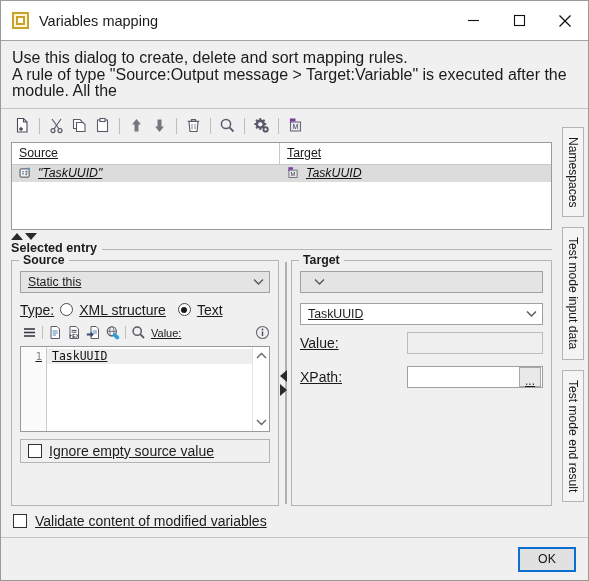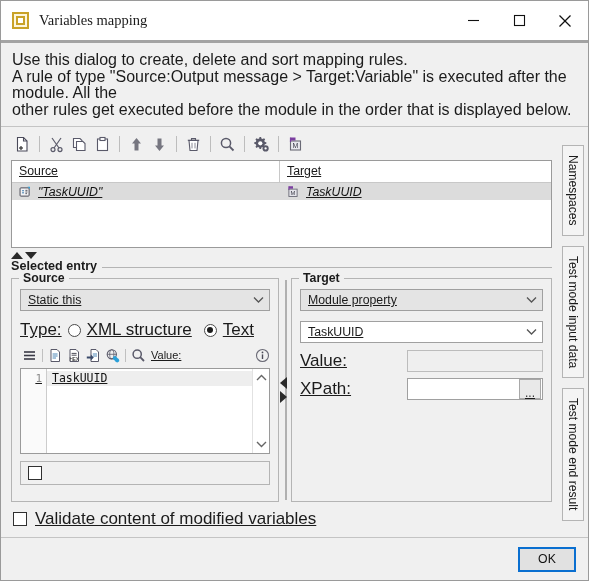--- a/index.html
+++ b/index.html
@@ -14,22 +14,21 @@
     position:relative;width:589px;height:581px;
     background:#f0f0f0;
     border:1px solid #9a9a9a;
     box-sizing:border-box;
     display:flex;flex-direction:column;
   }
   
   .titlebar{
     height:39px;background:#ffffff;flex:0 0 auto;
     display:flex;align-items:center;
-    border-bottom:3px solid #a3a3a3;
-    font-family:Liberation Serif, serif;
+    border-bottom:1px solid #a3a3a3;
   }
   .title-icon{width:17px;height:17px;margin-left:11px;margin-right:10px;flex:0 0 auto;position:relative;}
   .title-icon .o{position:absolute;left:0;top:0;width:17px;height:17px;border:2px solid #c9a227;background:#fdf6dd;box-sizing:border-box;}
   .title-icon .i{position:absolute;left:4px;top:4px;width:9px;height:9px;border:2px solid #c9a227;background:#ffffff;box-sizing:border-box;}
   .title-text{font-size:14.5px;color:#1b1b1b;flex:1 1 auto;}
   .wbtns{display:flex;height:39px;flex:0 0 auto;}
   .wbtn{width:46px;height:39px;display:flex;align-items:center;justify-content:center;color:#101010;}
   .wbtn svg{display:block;}
   
   .descbar{
@@ -69,21 +68,21 @@
   .tri-r{width:0;height:0;border-top:6px solid transparent;border-bottom:6px solid transparent;border-left:7px solid #2a2a2a;position:relative;z-index:2;margin-left:-3px;}
   .pane-tgt{flex:1 1 auto;min-width:0;position:relative;}
   .inner{border:1px solid #b4b4b4;height:100%;box-sizing:border-box;position:relative;padding:10px 8px 8px 8px;}
   .inner>.lg{position:absolute;top:-8px;left:7px;background:#f0f0f0;padding:0 4px;font-weight:bold;font-size:12.3px;}
   
   .combo{height:22px;border:1px solid #a0a0a0;background:#e4e4e4;display:flex;align-items:center;padding:0 0 0 7px;box-sizing:border-box;font-size:12.3px;color:#1b1b1b;}
   .combo.white{background:#ffffff;}
   .combo .v{flex:1 1 auto;overflow:hidden;white-space:nowrap;}
   .chev{width:22px;display:flex;align-items:center;justify-content:center;flex:0 0 auto;}
   .row{display:flex;align-items:center;}
-  .lbl{font-size:17px;color:#1b1b1b;}
+  .lbl{font-size:14px;color:#1b1b1b;}
   .radio{width:13px;height:13px;border-radius:50%;border:1.5px solid #4a4a4a;background:#fff;box-sizing:border-box;display:flex;align-items:center;justify-content:center;flex:0 0 auto;}
   .radio .dot{width:6px;height:6px;border-radius:50%;background:#1b1b1b;}
   .cbx{width:14px;height:14px;border:1.5px solid #303030;background:#fff;box-sizing:border-box;flex:0 0 auto;}
   
   .minitb{display:flex;align-items:center;height:20px;margin-top:5px;}
   .mi{width:19px;height:19px;display:flex;align-items:center;justify-content:center;}
   .msep{width:1px;height:13px;background:#c0c0c0;margin:0 3px;}
   
   .editor{border:1px solid #9a9a9a;background:#fff;height:84px;display:flex;margin-top:3px;}
   .gutter{width:26px;background:#fafafa;border-right:1px solid #ccc;flex:0 0 auto;text-align:right;padding:3px 4px 0 0;box-sizing:border-box;font-family:"DejaVu Sans Mono", monospace;font-size:11px;color:#8a8a8a;}
@@ -130,21 +129,20 @@
             <line x1="1.5" y1="1.5" x2="12.5" y2="12.5" stroke="#111" stroke-width="1.2"></line>
             <line x1="12.5" y1="1.5" x2="1.5" y2="12.5" stroke="#111" stroke-width="1.2"></line>
           </svg>
       </div>
     </div>
   </div>
 
   <div class="descbar">
     <div>Use this dialog to create, delete and sort mapping rules.</div>
     <div>A rule of type "Source:Output message &gt; Target:Variable" is executed after the module. All the</div>
-    <div>other rules get executed before the module in the order that is displayed below.</div>
   </div>
 
   <div class="body">
     <div class="content">
 
       <div class="toolbar">
         <div class="tb-ico">
           <svg width="17" height="17" viewBox="0 0 17 17">
             <path d="M3.5 1.5 h6 l3.5 3.5 v10 h-9.5 z" fill="#fff" stroke="#4a4a5a" stroke-width="1.1"></path>
             <path d="M9.5 1.5 v3.5 h3.5" fill="none" stroke="#4a4a5a" stroke-width="1.1"></path>
@@ -363,36 +361,36 @@
                   <span>
                     <svg width="11" height="8" viewBox="0 0 11 8">
                         <polyline points="1,2 5.5,6.5 10,2" fill="none" stroke="#666" stroke-width="1.4"></polyline>
                       </svg>
                   </span>
                 </div>
               </div>
 
               <div class="cbx-row">
                 <span class="cbx"></span>
+                <span class="lbl" style="margin-left:7px">Ignore empty source value</span>
               </div>
             </div>
           </div>
 
           <div class="vsplit">
             <div class="bar"></div>
             <div class="tri-l"></div>
             <div class="tri-r"></div>
           </div>
 
           <div class="pane-tgt">
             <div class="inner">
               <div class="lg">Target</div>
 
               <div class="combo">
-                <span class="v">Module property</span>
                 <span class="chev">
                   <svg width="11" height="8" viewBox="0 0 11 8">
                       <polyline points="1,1.5 5.5,6 10,1.5" fill="none" stroke="#555" stroke-width="1.3"></polyline>
                     </svg>
                 </span>
               </div>
 
               <div class="row" style="margin-top:10px">
                 <span class="combo white" style="flex:1 1 auto">
                   <span class="v">TaskUUID</span>
@@ -402,21 +400,21 @@
                       </svg>
                   </span>
                 </span>
               </div>
 
               <div class="row" style="margin-top:7px">
                 <span class="lbl" style="width:107px">Value:</span>
                 <span class="tinput dis" style="flex:1 1 auto;padding-left:6px"></span>
               </div>
 
-              <div class="row" style="margin-top:6px">
+              <div class="row" style="margin-top:12px">
                 <span class="lbl" style="width:107px">XPath:</span>
                 <span class="tinput" style="flex:1 1 auto;padding-left:6px;justify-content:space-between">
                   <span></span>
                   <span class="ellipsisbtn">...</span>
                 </span>
               </div>
             </div>
           </div>
 
         </div>

